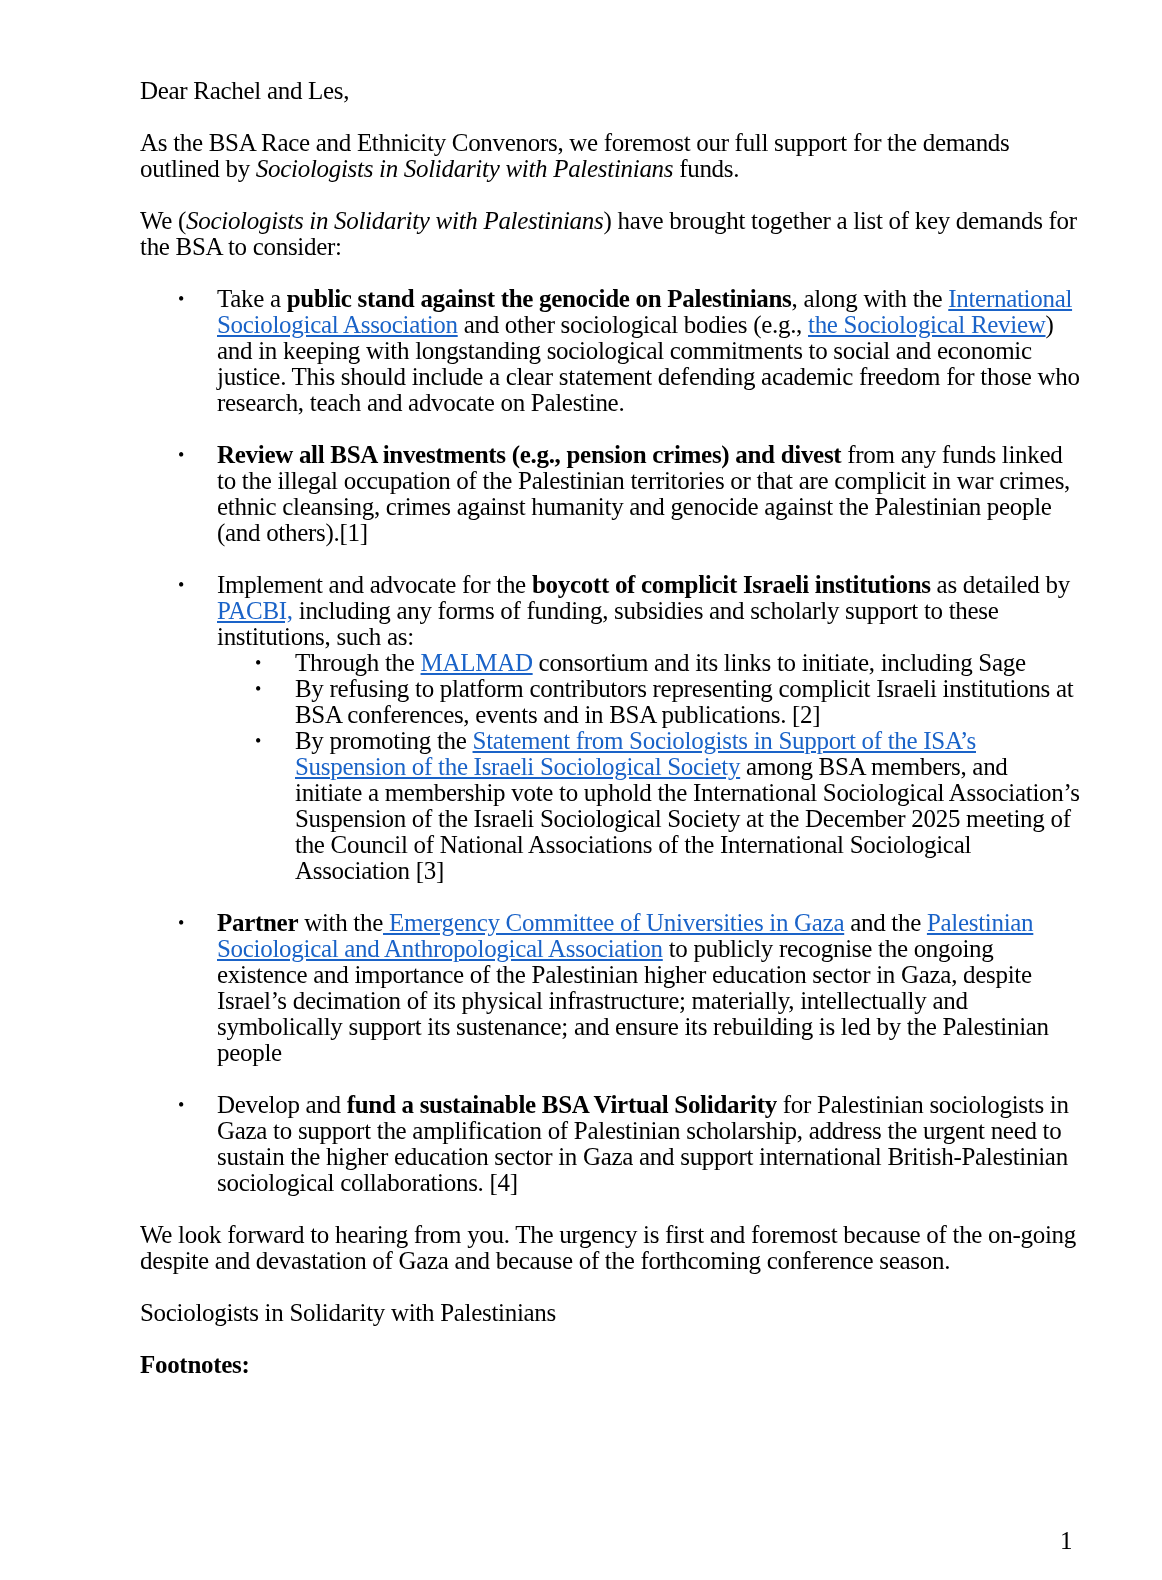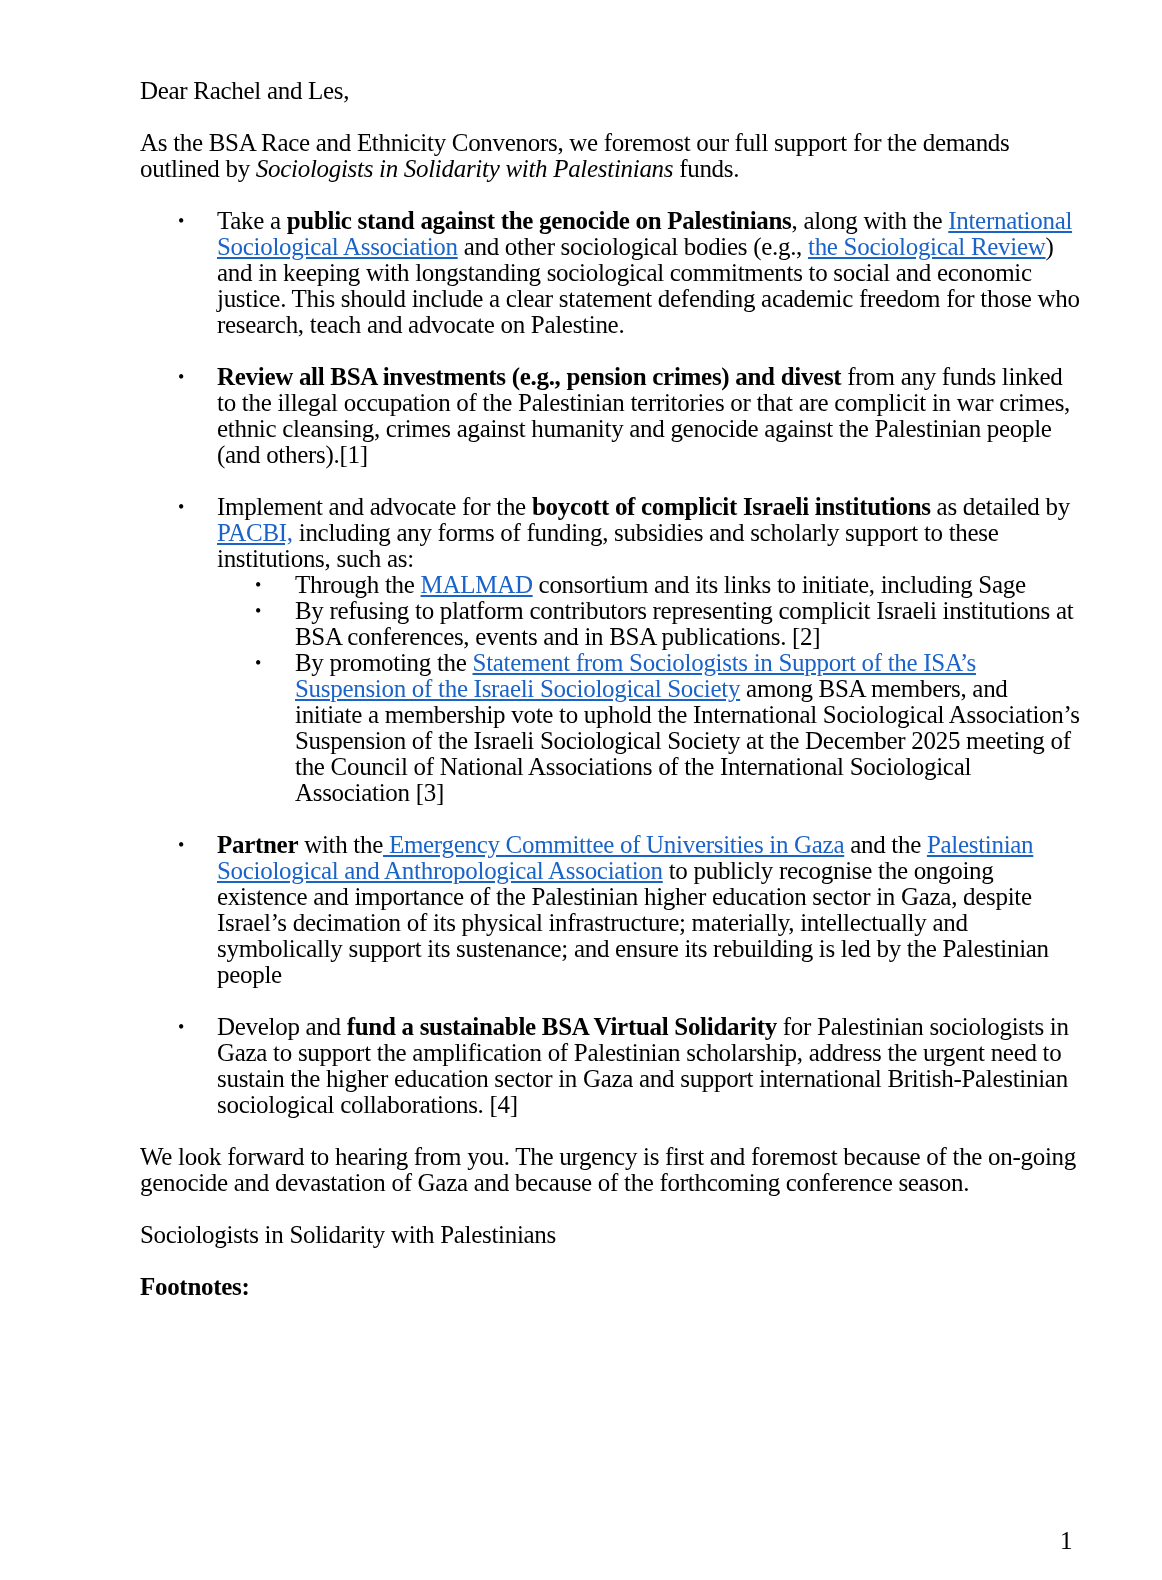--- a/index.html
+++ b/index.html
@@ -84,20 +84,21 @@
   </style>
 </head>
 <body>
 
 <div class="page">
 
   <p class="para">Dear Rachel and Les,</p>
 
   <p class="para"><span>As the BSA Race and Ethnicity Convenors, we foremost our full support for the demands outlined by </span><em>Sociologists in Solidarity with Palestinians</em><span> funds.</span></p>
 
+  <p><span>We (</span><em>Sociologists in Solidarity with Palestinians</em><span>) have brought together a list of key demands for the BSA to consider:</span></p>
 
   <ul class="demands">
 
     <li>
       <span class="bullet">•</span>
       <span>Take a </span><b>public stand against the genocide on Palestinians</b><span>, along with the </span><a class="link" href="#">International Sociological Association</a><span> and other sociological bodies (e.g., </span><a class="link" href="#">the Sociological Review</a><span>) and in keeping with longstanding sociological commitments to social and economic justice. This should include a clear statement defending academic freedom for those who research, teach and advocate on Palestine.</span>
     </li>
 
     <li>
       <span class="bullet">•</span>
@@ -128,21 +129,21 @@
       <b>Partner</b><span> with the</span><a class="link" href="#"> Emergency Committee of Universities in Gaza</a><span> and the </span><a class="link" href="#">Palestinian Sociological and Anthropological Association</a><span> to publicly recognise the ongoing existence and importance of the Palestinian higher education sector in Gaza, despite Israel’s decimation of its physical infrastructure; materially, intellectually and symbolically support its sustenance; and ensure its rebuilding is led by the Palestinian people</span>
     </li>
 
     <li>
       <span class="bullet">•</span>
       <span>Develop and </span><b>fund a sustainable BSA Virtual Solidarity</b><span> for Palestinian sociologists in Gaza to support the amplification of Palestinian scholarship, address the urgent need to sustain the higher education sector in Gaza and support international British-Palestinian sociological collaborations. [4]</span>
     </li>
 
   </ul>
 
-  <p class="para closing">We look forward to hearing from you. The urgency is first and foremost because of the on-going genocide and devastation of Gaza and because of the forthcoming conference season.</p>
+  <p class="para closing">We look forward to hearing from you. The urgency is first and foremost because of the on-going despite and devastation of Gaza and because of the forthcoming conference season.</p>
 
   <p class="para">Sociologists in Solidarity with Palestinians</p>
 
   <p class="footnotes-title">Footnotes:</p>
 
 </div>
 
 <div class="page-number">1</div>
 
 </body></html>

